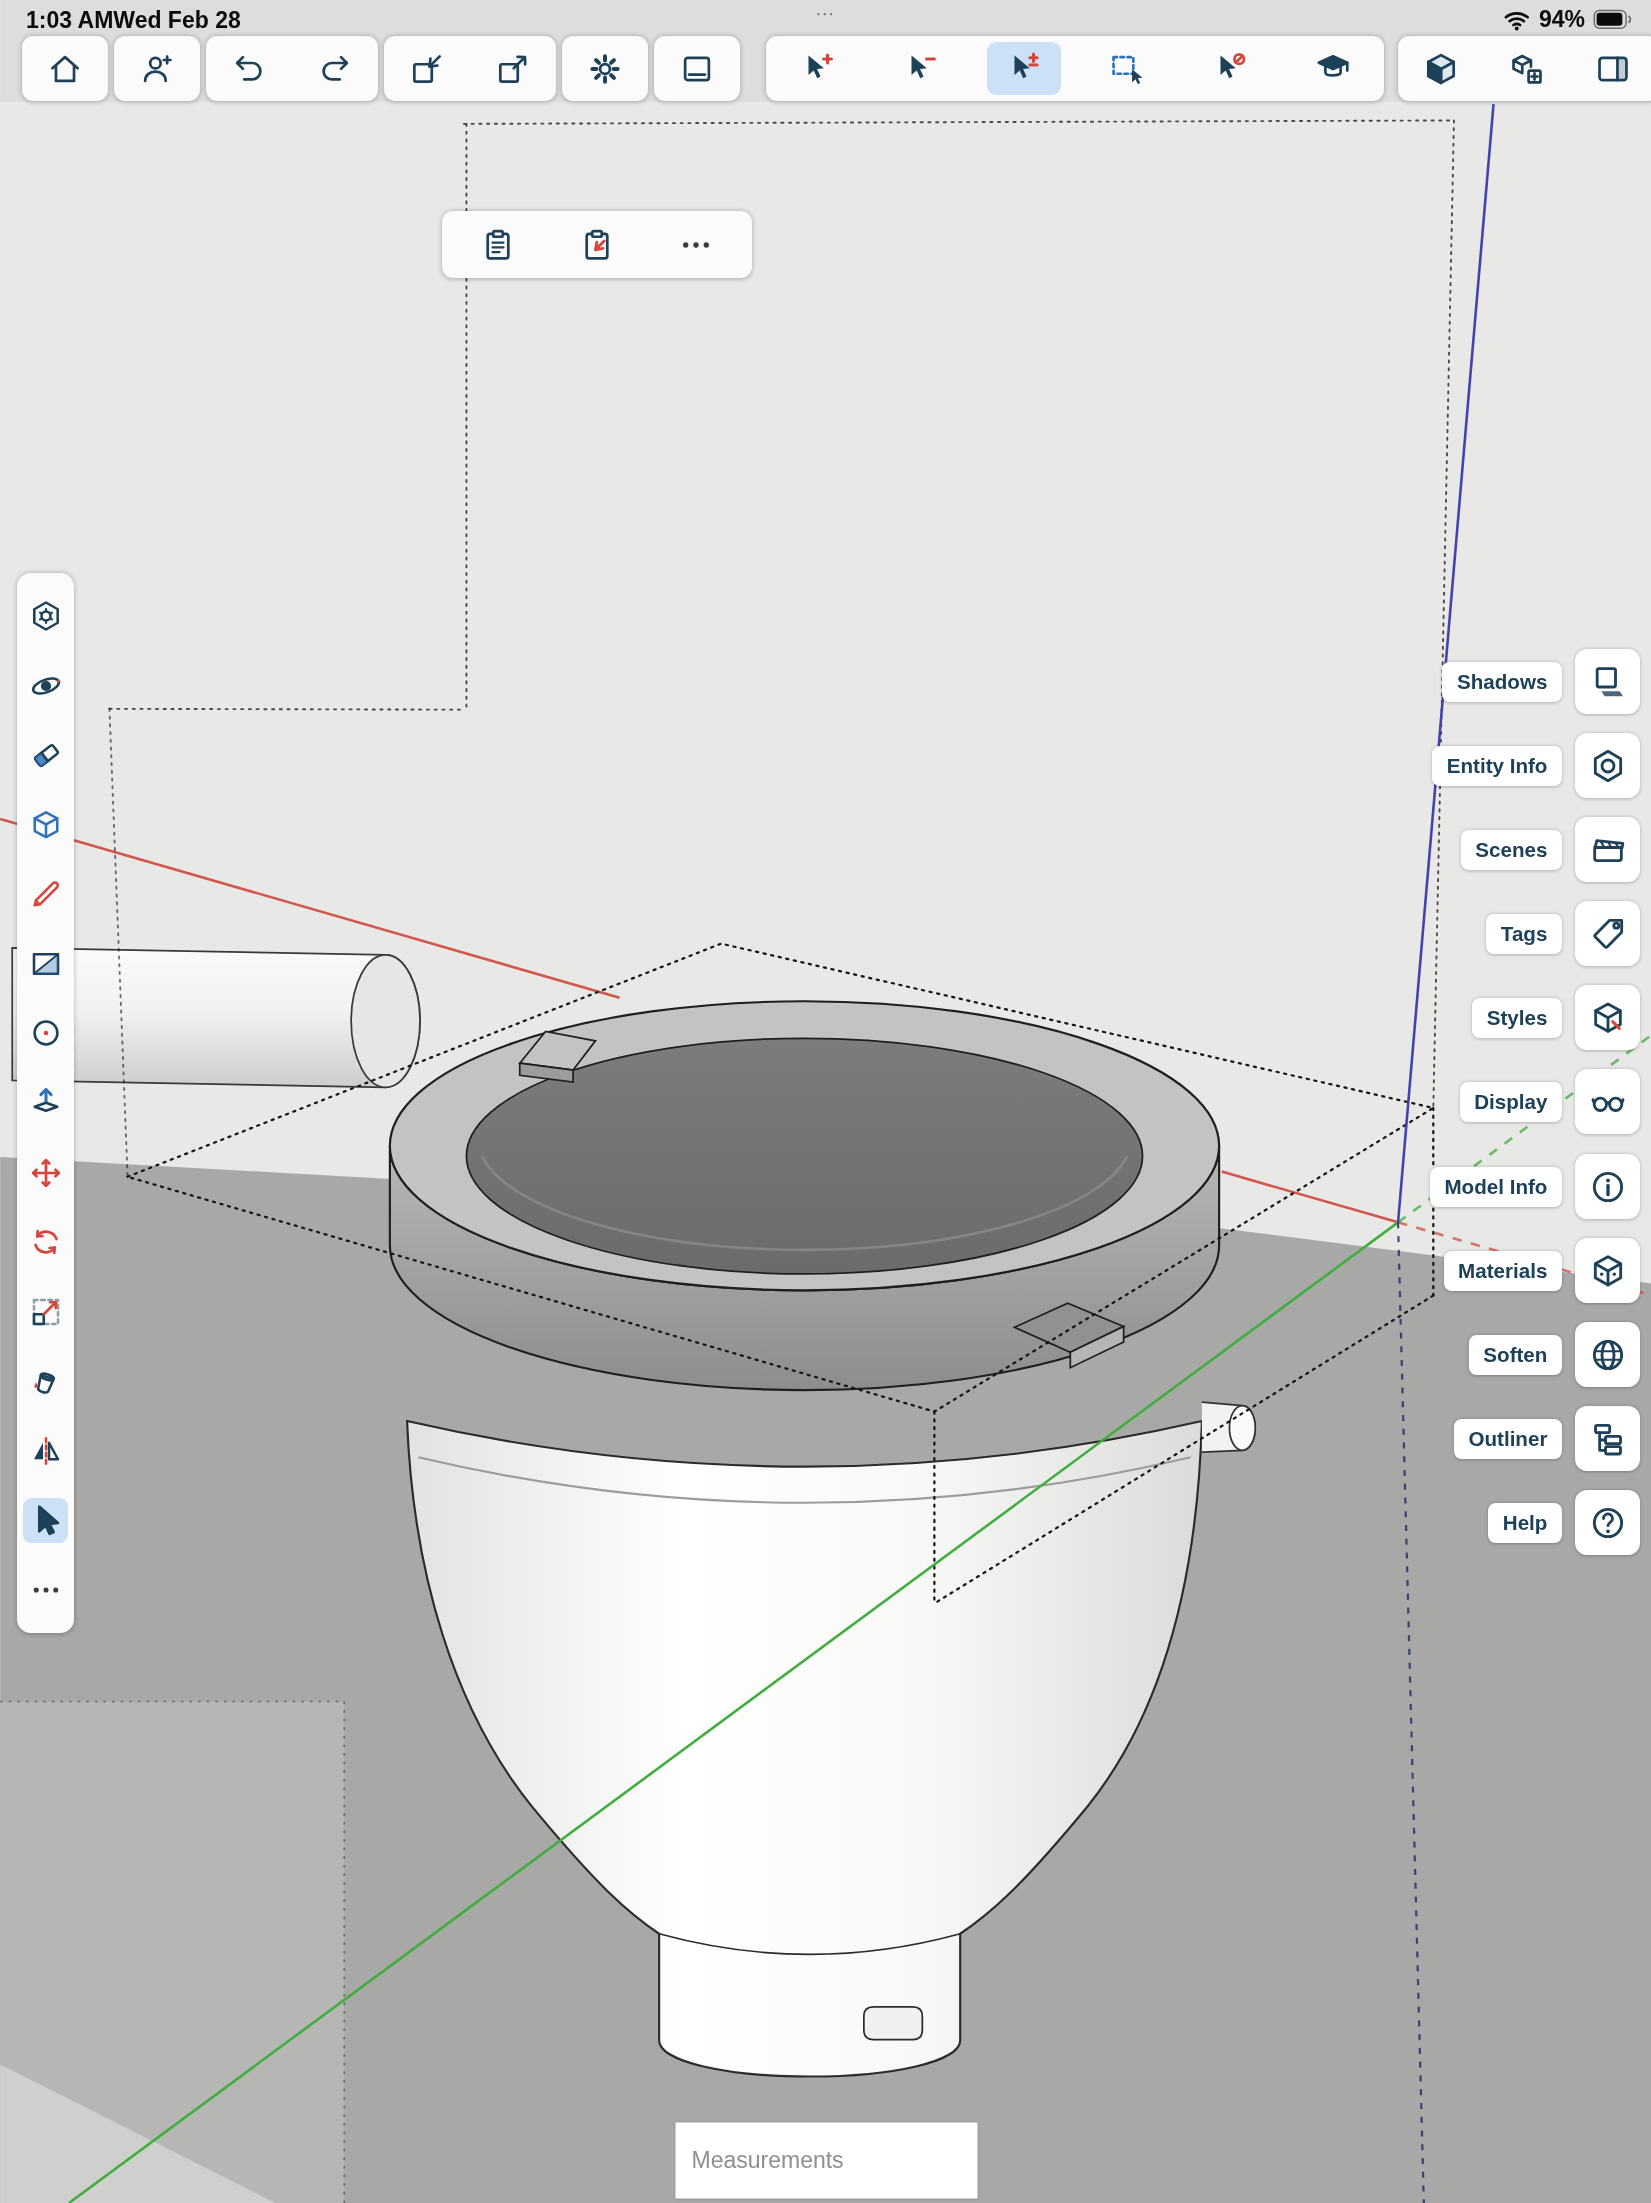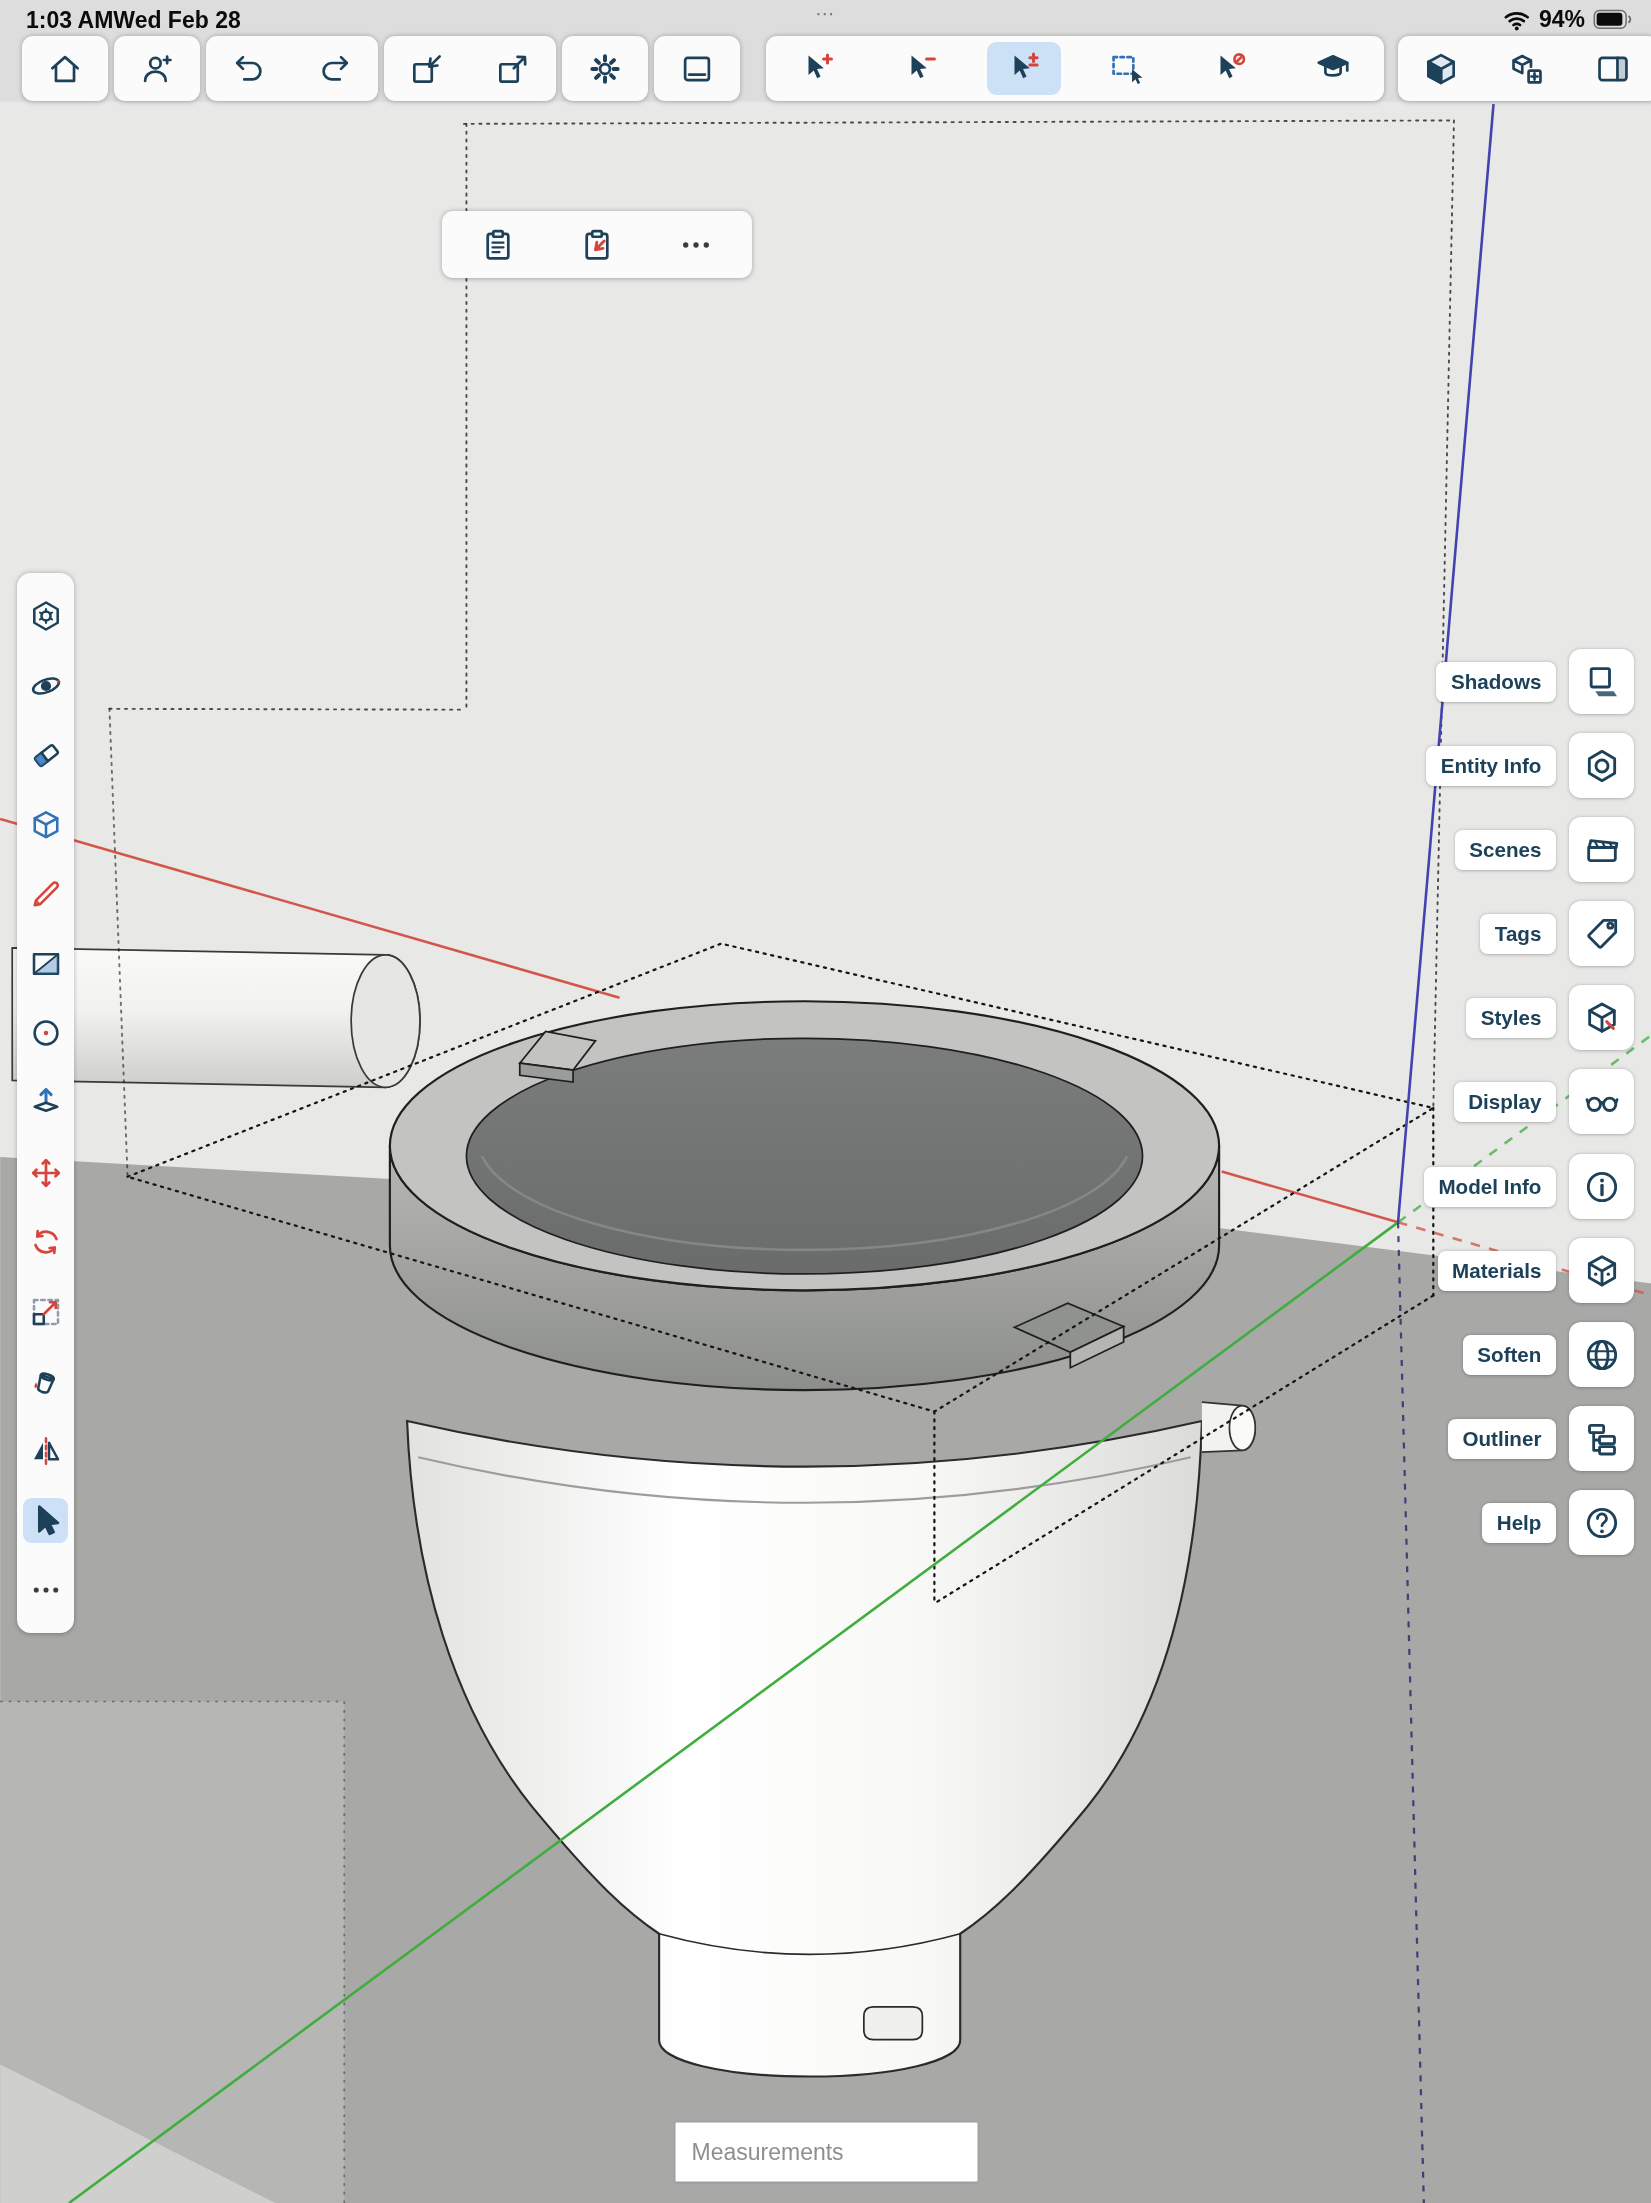--- a/index.html
+++ b/index.html
@@ -19,27 +19,27 @@
   #paste-bar{left:442px;top:211px;width:310px;height:67px;justify-content:space-evenly;}
   .tbtn{background:none;border:none;width:86px;height:65px;display:flex;align-items:center;justify-content:center;position:relative;cursor:pointer;}
   #toolbar-select .tbtn{flex:1;width:auto;}
   .tbtn.active::before{content:"";position:absolute;width:74px;height:53px;border-radius:9.5px;background:#cde1f6;}
   .icon{display:inline-flex;position:relative;}
   
   #palette{left:17px;top:573px;width:57px;height:1060px;background:#fbfbfb;border-radius:13.8px;box-shadow:0 0.9px 5.2px rgba(0,0,0,.28);display:flex;flex-direction:column;align-items:center;justify-content:space-between;padding:12px 0;}
   .pbtn{background:none;border:none;width:57px;height:62px;display:flex;align-items:center;justify-content:center;position:relative;cursor:pointer;}
   .pbtn.active::before{content:"";position:absolute;width:45px;height:45px;border-radius:8.6px;background:#cde1f6;}
   
-  #right-panel{right:6px;top:0;width:361px;height:1720px;pointer-events:none;}
+  #right-panel{right:0;top:0;width:361px;height:1720px;pointer-events:none;}
   .panel-row{position:absolute;right:12px;display:flex;align-items:center;gap:13px;pointer-events:auto;}
   .panel-pill{background:#fff;border-radius:7.7px;box-shadow:0 0.9px 3.4px rgba(0,0,0,.25);height:40px;line-height:40px;padding:0 14.6px;font-size:20.6px;font-weight:bold;color:#1d4159;white-space:nowrap;cursor:pointer;}
   .panel-btn{width:65px;height:65px;border-radius:12px;background:#fff;box-shadow:0 0.9px 3.4px rgba(0,0,0,.25);border:none;display:flex;align-items:center;justify-content:center;cursor:pointer;}
   
   #measure-wrap{left:675px;top:2122px;}
-  #measure-wrap input{width:303px;height:60px;background:#fff;border:0.9px solid #cfcfcf;border-radius:1.7px;font-size:23px;color:#6e6e73;padding:0 15.5px;font-family:"Liberation Sans",sans-serif;box-shadow:0 0.9px 2.6px rgba(0,0,0,.10);outline:none;}
+  #measure-wrap input{width:303px;height:77px;background:#fff;border:0.9px solid #cfcfcf;border-radius:1.7px;font-size:23px;color:#6e6e73;padding:0 15.5px;font-family:"Liberation Sans",sans-serif;box-shadow:0 0.9px 2.6px rgba(0,0,0,.10);outline:none;}
   #measure-wrap input::placeholder{color:#8e8e93;opacity:1;}
 </style>
 </head>
 <body>
 
 <svg id="scene" viewBox="0 0 1920 2561" width="1652" height="2203">
   <defs>
     <linearGradient id="tubeGrad" x1="0" y1="0" x2="0" y2="1">
       <stop offset="0" stop-color="#fafaf8"></stop>
         <stop offset="0.45" stop-color="#f1f1ef"></stop>

